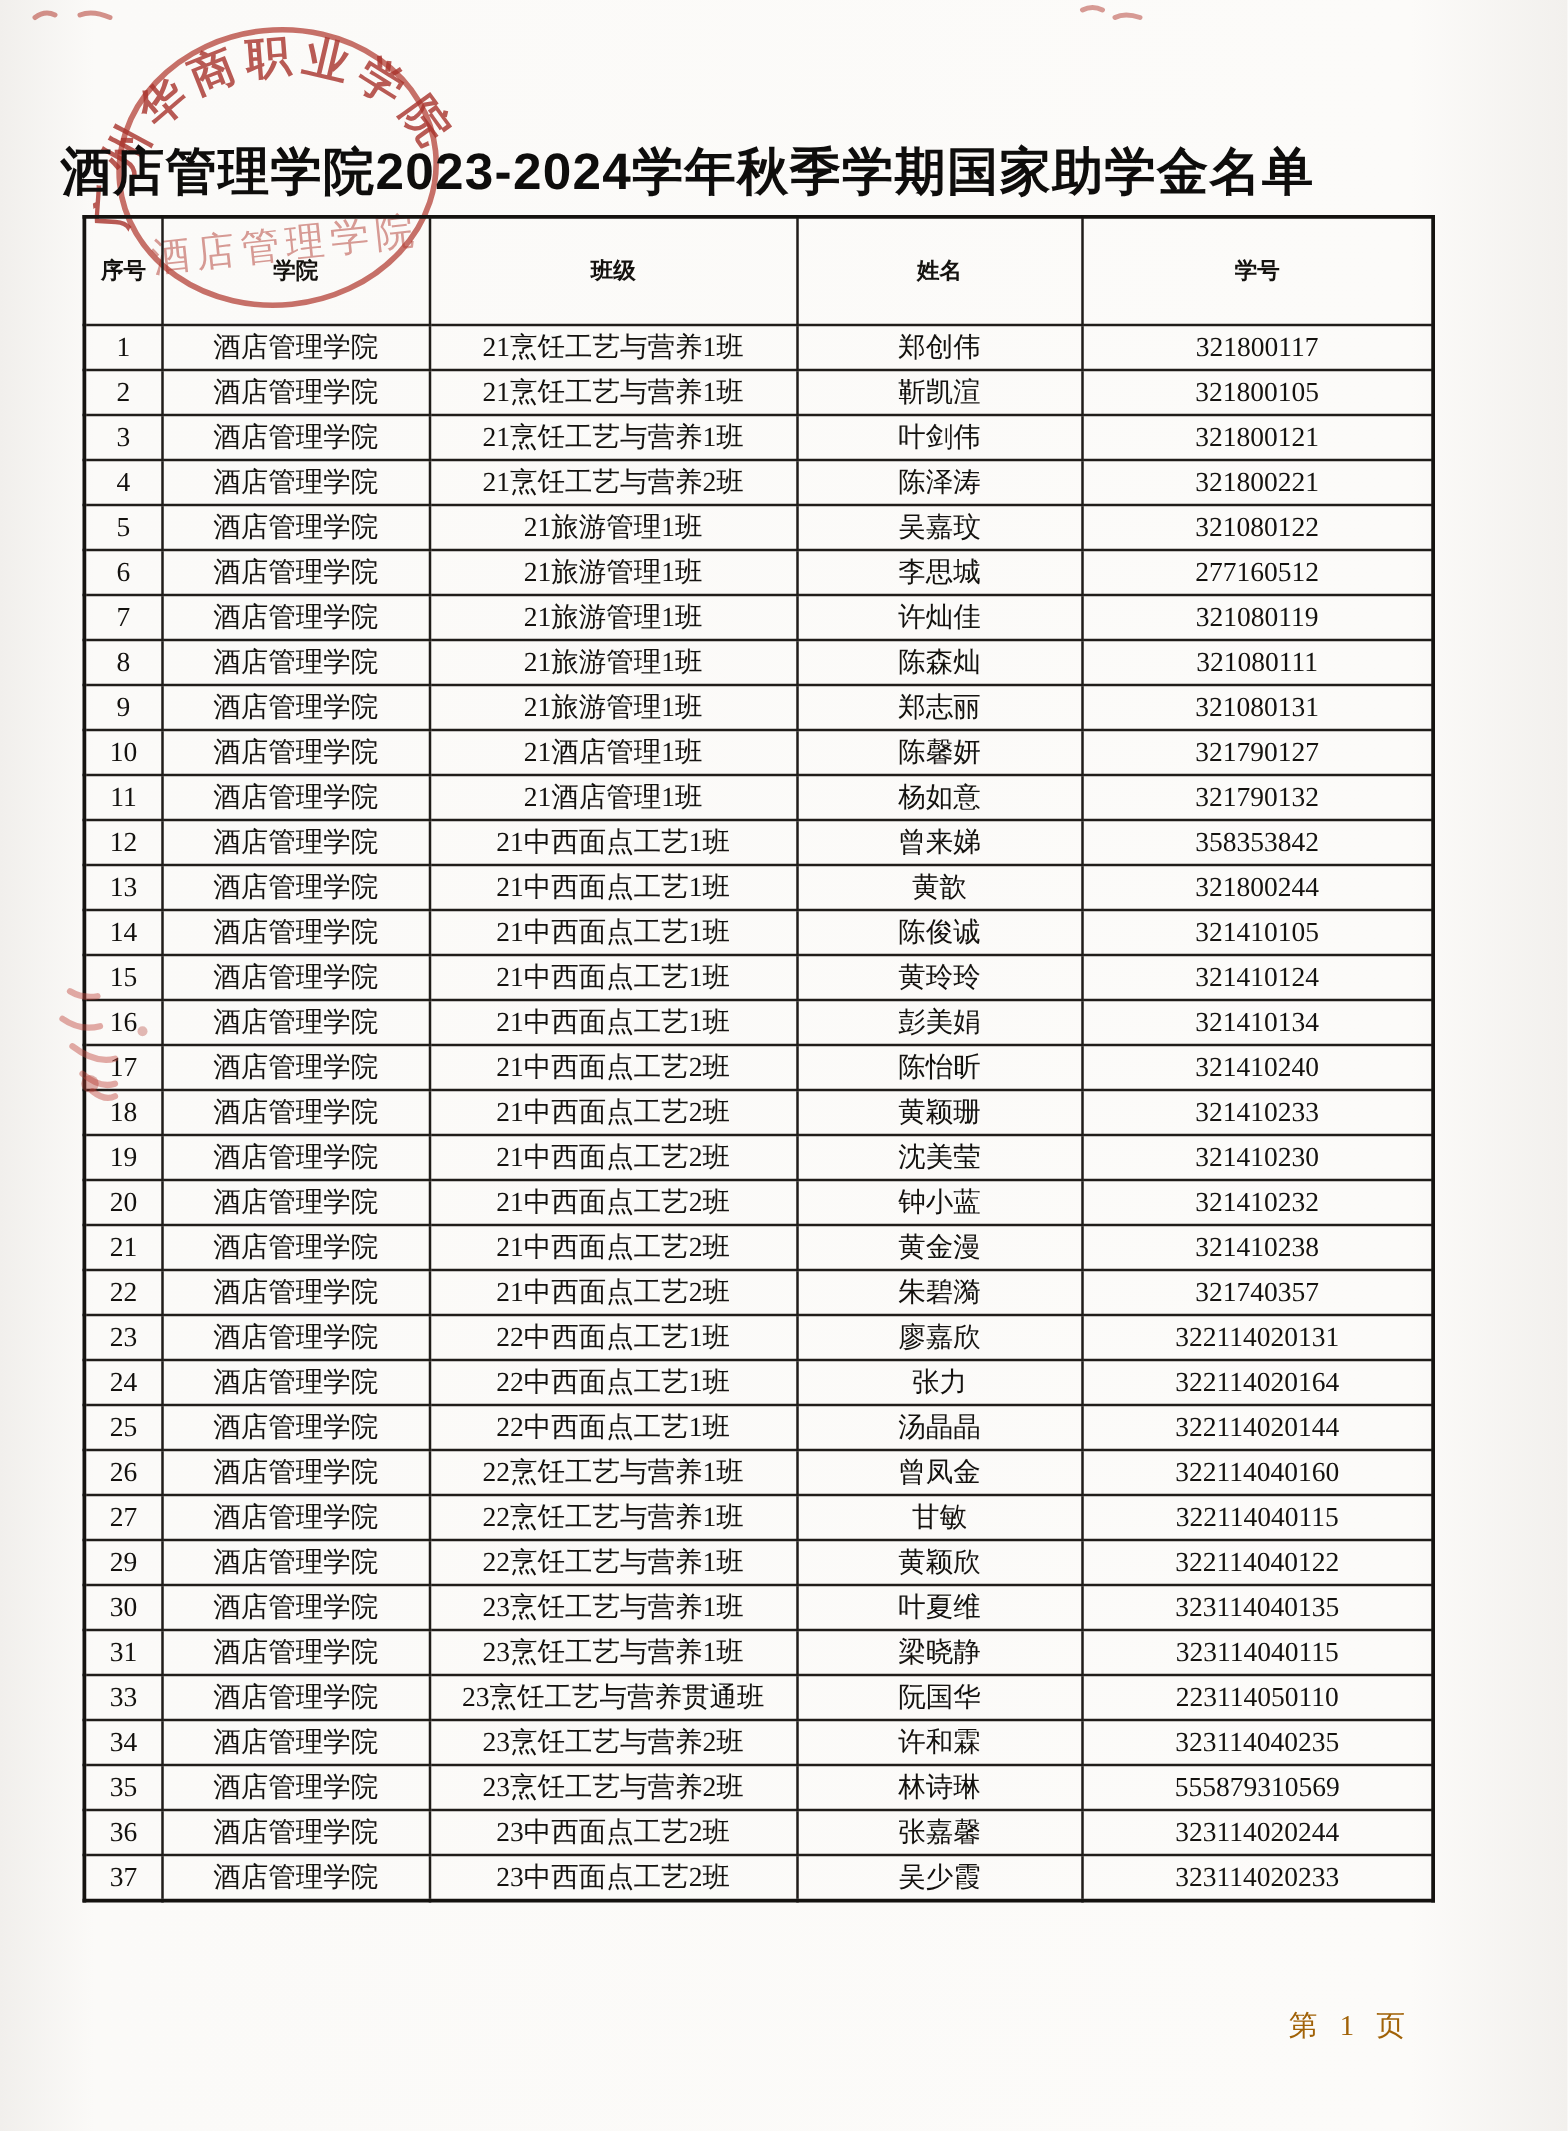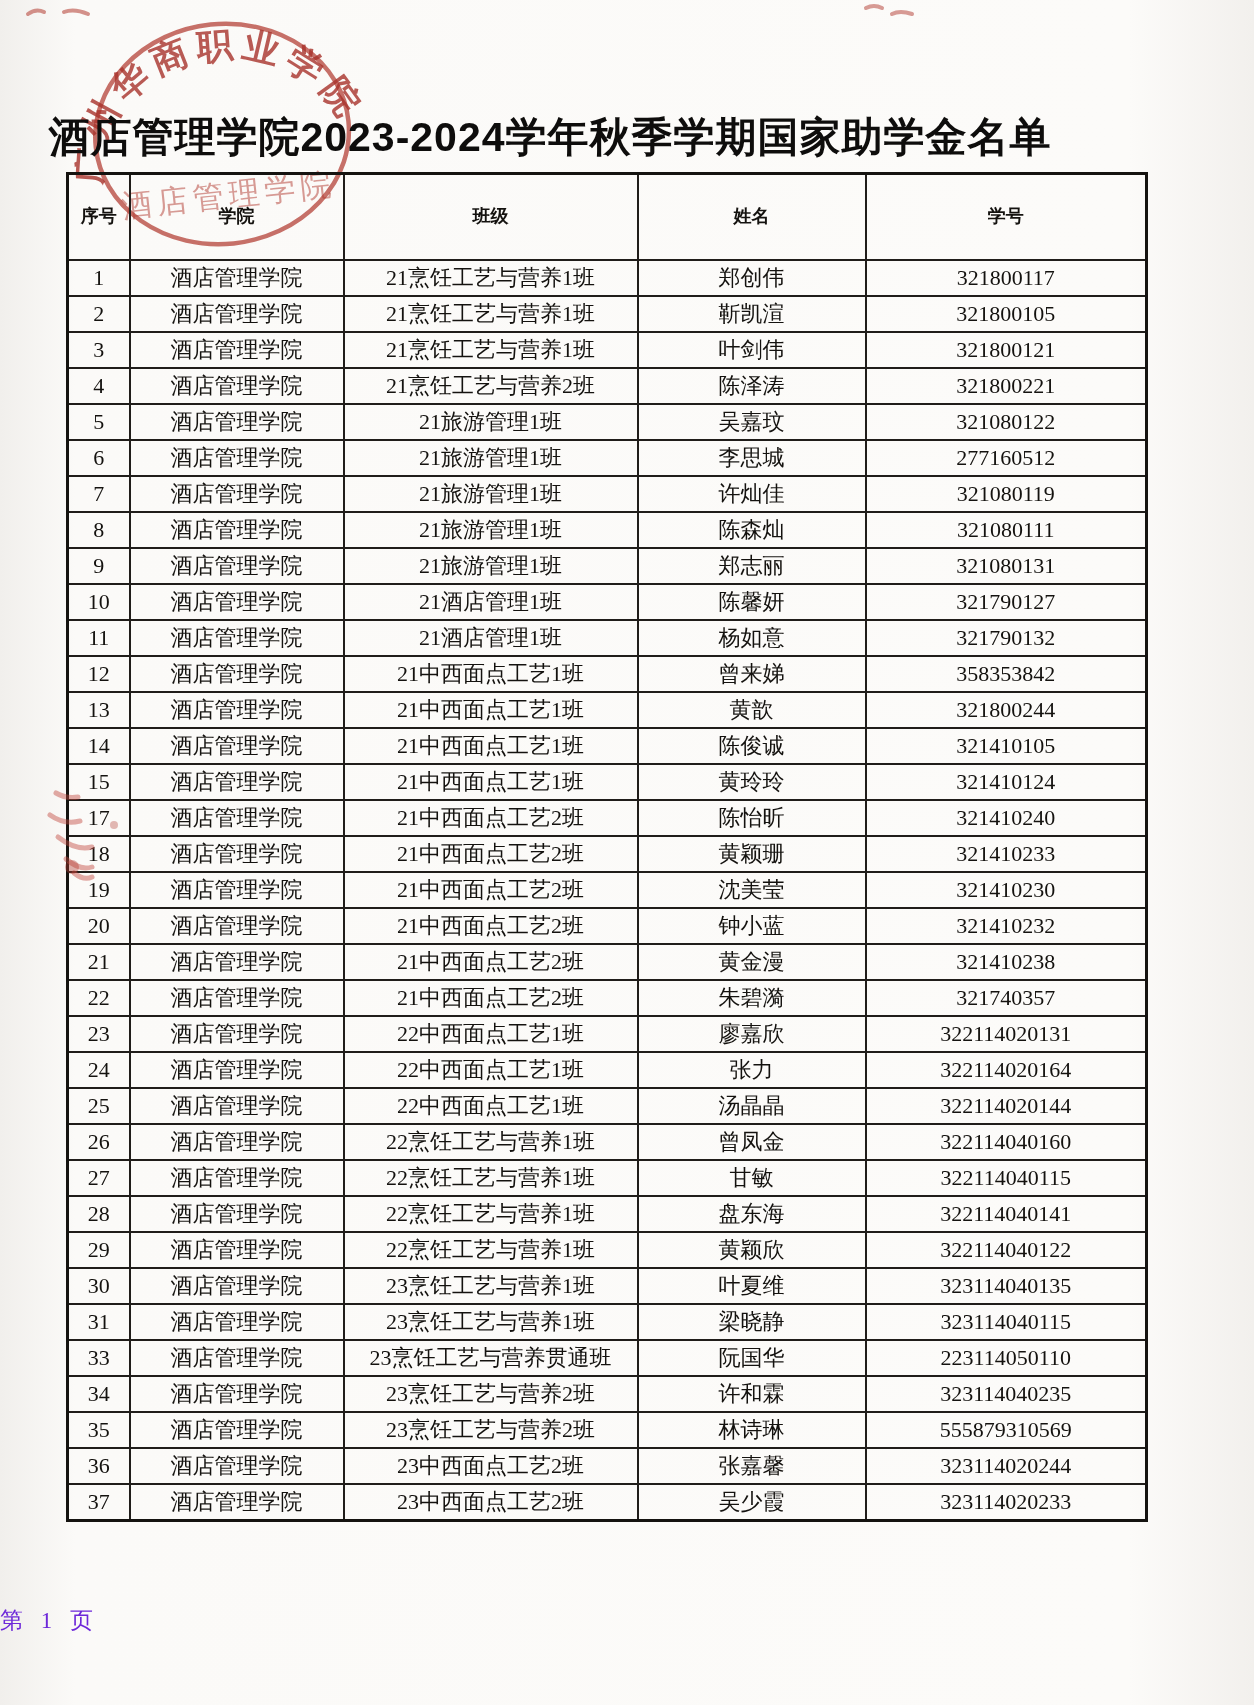--- a/index.html
+++ b/index.html
@@ -30,22 +30,22 @@
     text-align:center;vertical-align:middle;
     font-size:22px;line-height:1.1;
     padding:0 2px;overflow:hidden;white-space:nowrap;
     color:#14120f;
   }
   table.roster thead th{height:84px;font-weight:bold;font-size:18px;}
   table.roster tbody td{height:32px;}
   table.roster tbody tr{height:36px;}
   
   .footer{
-    position:absolute;left:0;top:1605px;width:1130px;text-align:left;
-    font-size:23px;letter-spacing:6px;color:#6d28d9;
+    position:absolute;left:0;top:1605px;width:1130px;text-align:right;
+    font-size:23px;letter-spacing:6px;color:#a16207;
   }
   
   .artifact{position:absolute;pointer-events:none;}
 </style>
 </head>
 <body>
 
 <div class="page">
 
   <svg class="stamp" viewBox="0 0 300 250">
@@ -180,20 +180,27 @@
           <td>321410105</td>
         </tr>
         <tr>
           <td>15</td>
           <td>酒店管理学院</td>
           <td>21中西面点工艺1班</td>
           <td>黄玲玲</td>
           <td>321410124</td>
         </tr>
         <tr>
+          <td>16</td>
+          <td>酒店管理学院</td>
+          <td>21中西面点工艺1班</td>
+          <td>彭美娟</td>
+          <td>321410134</td>
+        </tr>
+        <tr>
           <td>17</td>
           <td>酒店管理学院</td>
           <td>21中西面点工艺2班</td>
           <td>陈怡昕</td>
           <td>321410240</td>
         </tr>
         <tr>
           <td>18</td>
           <td>酒店管理学院</td>
           <td>21中西面点工艺2班</td>
@@ -255,27 +262,20 @@
           <td>22烹饪工艺与营养1班</td>
           <td>曾凤金</td>
           <td>322114040160</td>
         </tr>
         <tr>
           <td>27</td>
           <td>酒店管理学院</td>
           <td>22烹饪工艺与营养1班</td>
           <td>甘敏</td>
           <td>322114040115</td>
-        </tr>
-        <tr>
-          <td>28</td>
-          <td>酒店管理学院</td>
-          <td>22烹饪工艺与营养1班</td>
-          <td>盘东海</td>
-          <td>322114040141</td>
         </tr>
         <tr>
           <td>29</td>
           <td>酒店管理学院</td>
           <td>22烹饪工艺与营养1班</td>
           <td>黄颖欣</td>
           <td>322114040122</td>
         </tr>
         <tr>
           <td>30</td>

